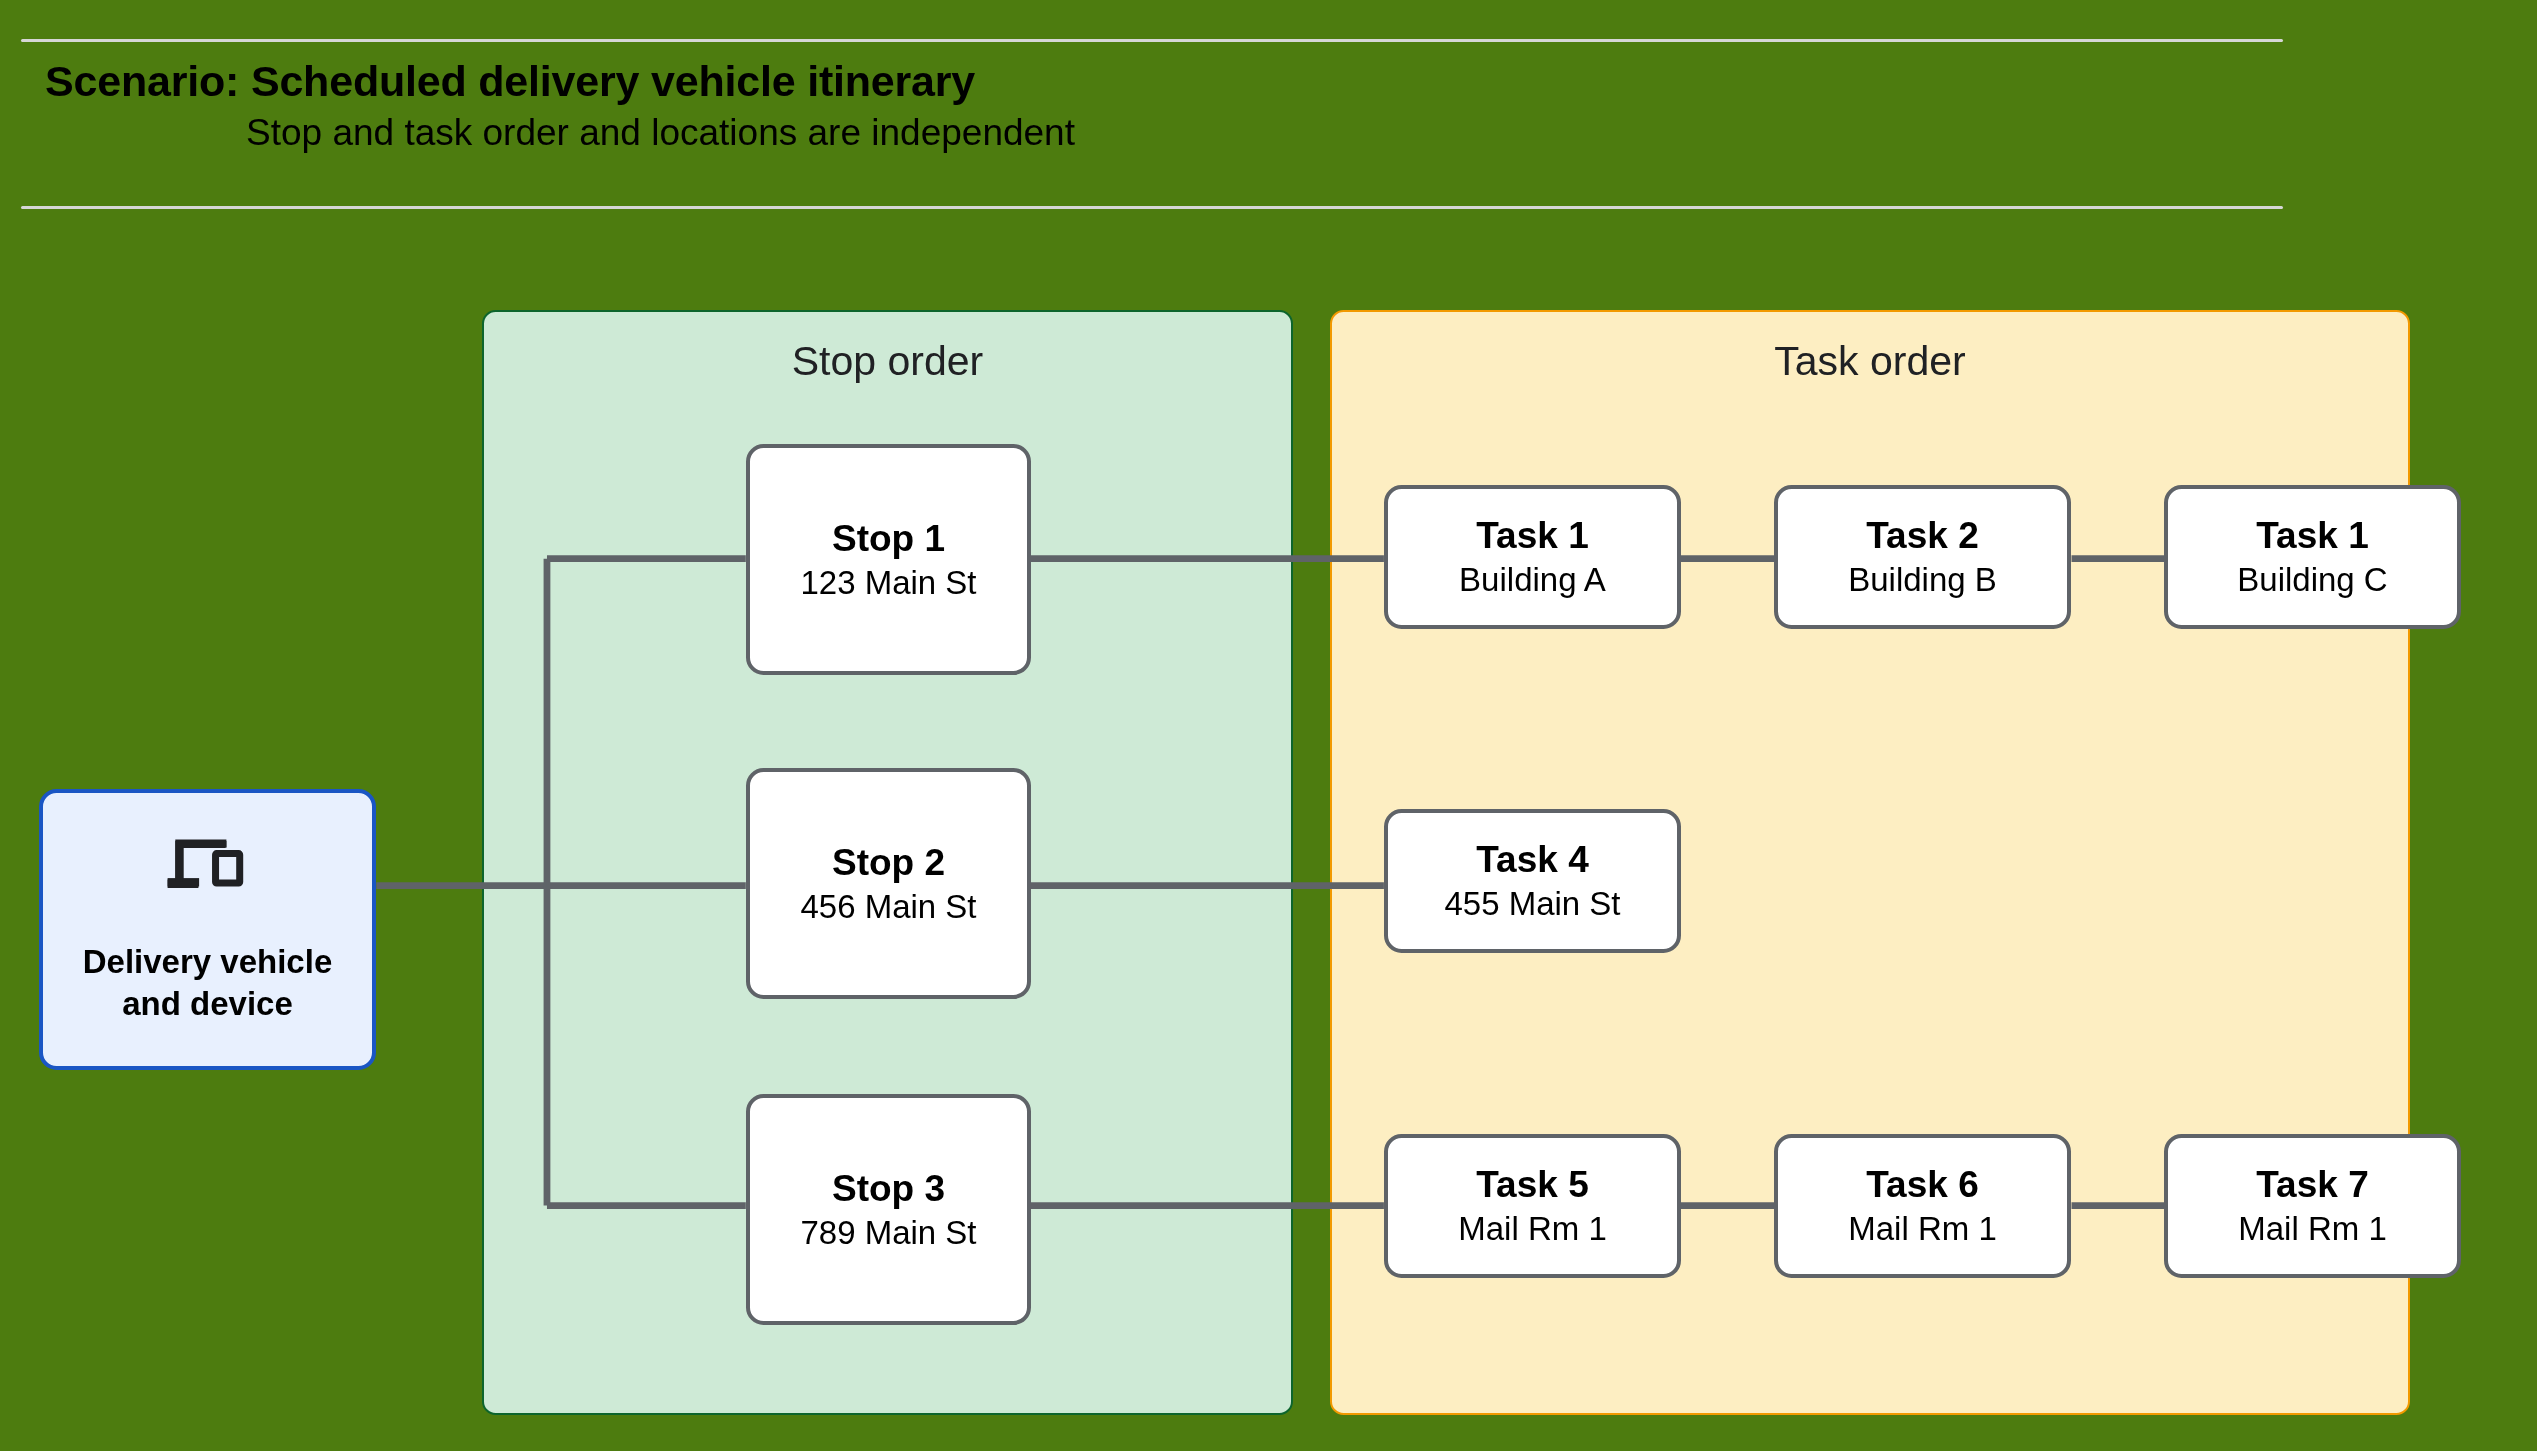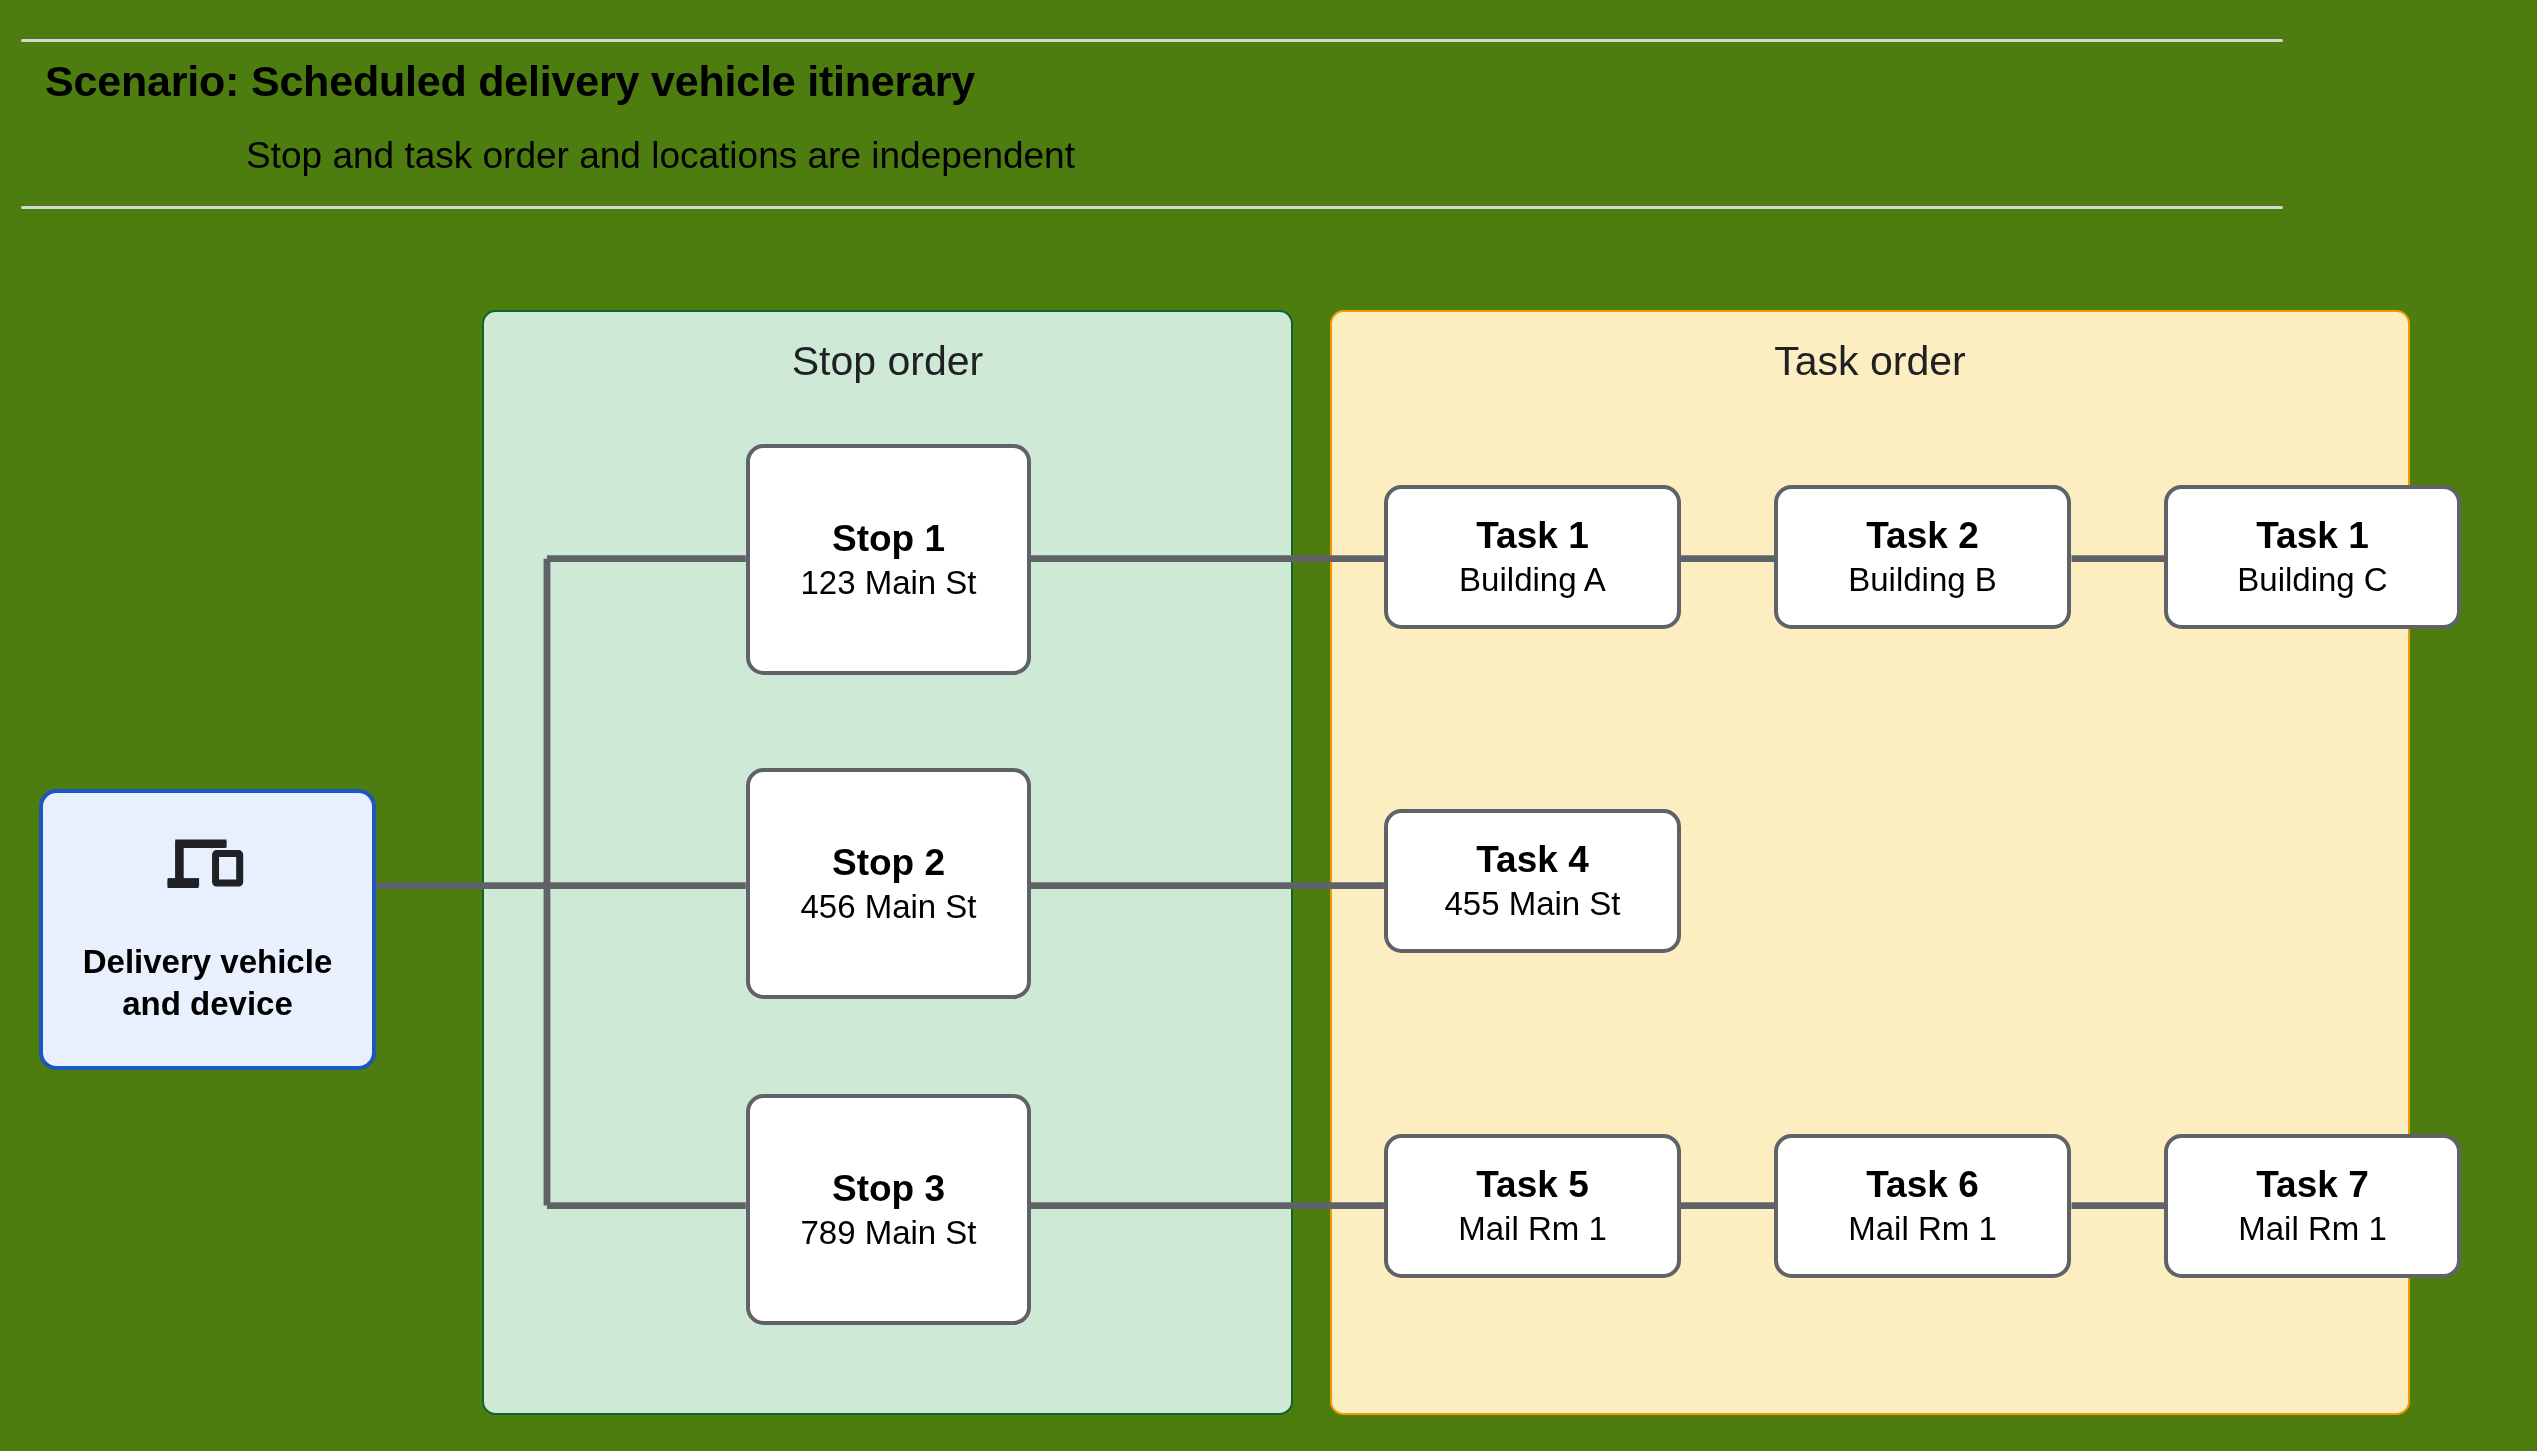--- a/index.html
+++ b/index.html
@@ -46,21 +46,21 @@
     letter-spacing: -0.2px;
     color: #000000;
     margin: 0;
     white-space: nowrap;
   }
   .scenario-subtitle {
     font-size: 37px;
     font-weight: 400;
     line-height: 1.25;
     color: #000000;
-    margin: 26px 0 0 201px;
+    margin: 3px 0 0 201px;
     white-space: nowrap;
   }
 
   
   #diagram {
     position: absolute;
     left: 0;
     top: 0;
     width: 2538px;
     height: 1452px;

